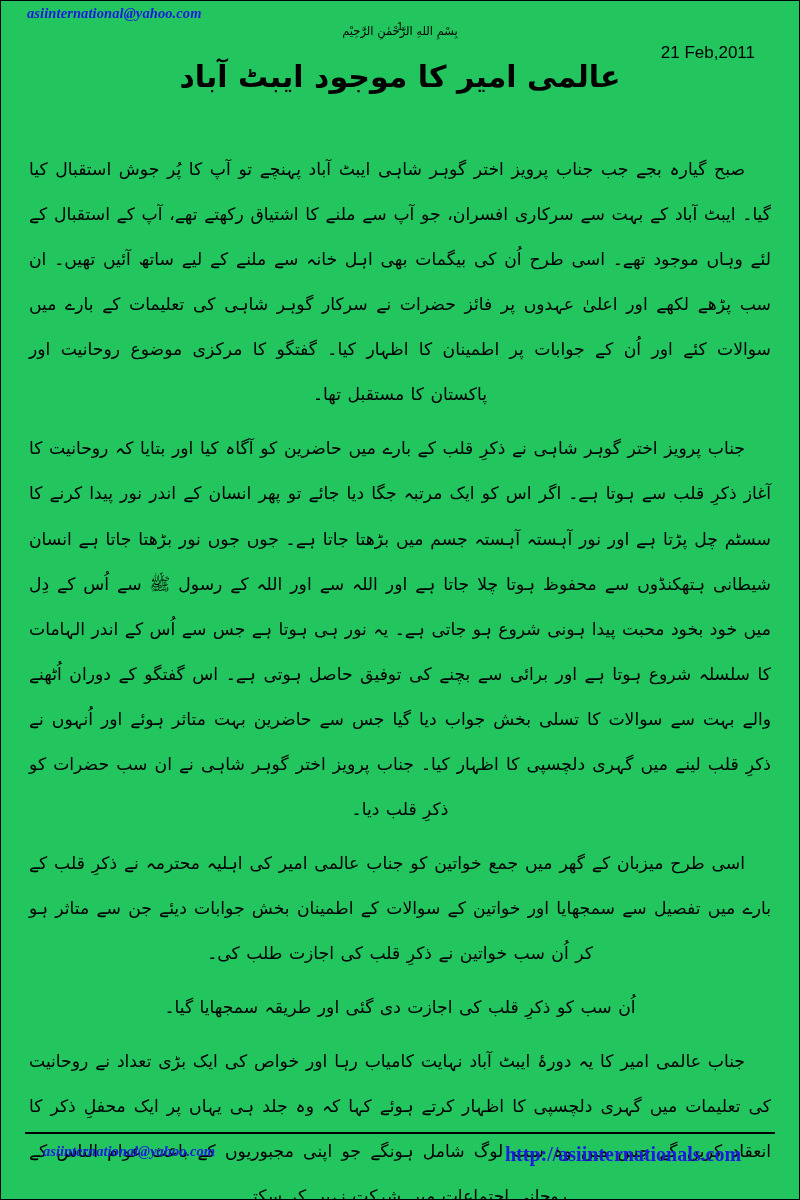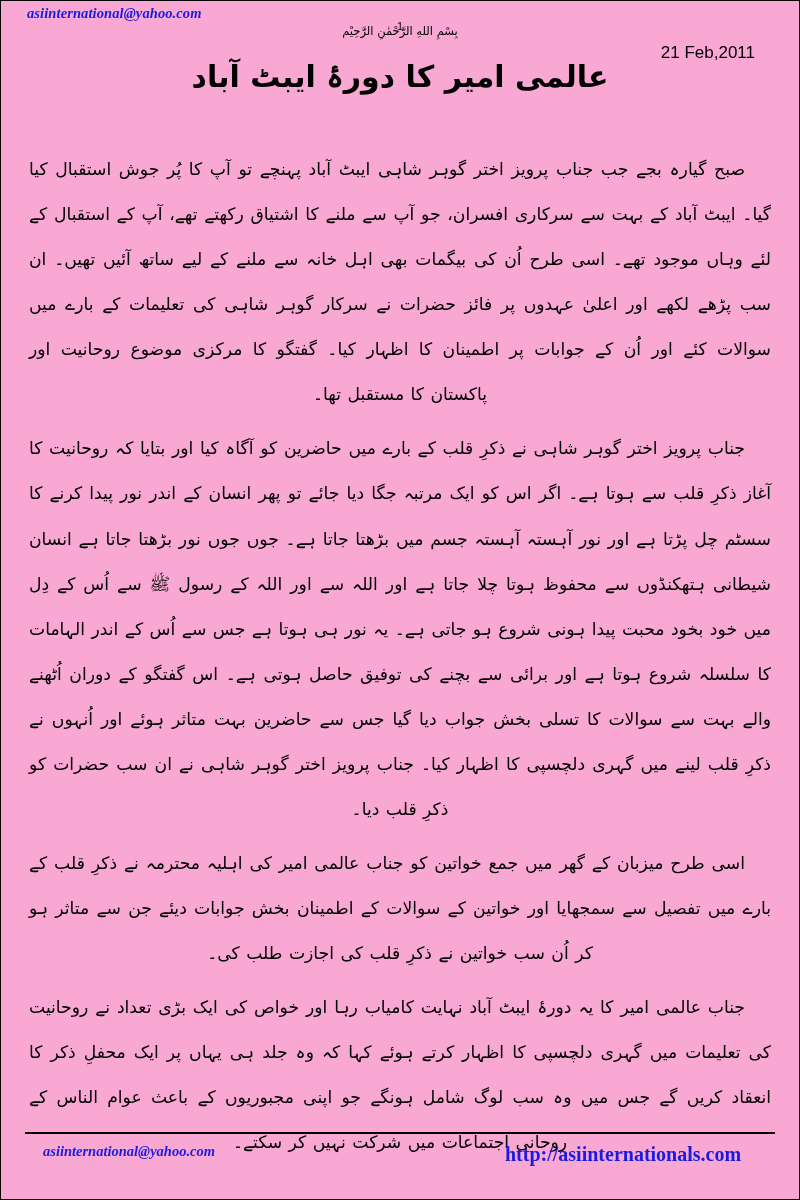--- a/index.html
+++ b/index.html
@@ -6,21 +6,21 @@
   html, body {
     margin: 0;
     padding: 0;
     background: #ffffff;
   }
 
   .page {
     position: relative;
     width: 800px;
     height: 1200px;
-    background: #f9a8d4;
+    background: #22c55e;
     border: 1.5px solid #000000;
     box-sizing: border-box;
     overflow: hidden;
     font-family: "Liberation Sans", "DejaVu Sans", sans-serif;
   }
 
   
   .header {
     position: relative;
     height: 34px;
@@ -168,32 +168,33 @@
 <div class="page">
 
   <div class="header">
     <a class="email-top">asiinternational@yahoo.com</a>
     <div class="bismillah">بِسْمِ اللهِ الرَّحْمٰنِ الرَّحِيْم</div>
     <div class="page-number">1</div>
   </div>
 
   <div class="title-row">
     <div class="doc-date">21 Feb,2011</div>
-    <h1 class="doc-title">عالمی امیر کا دورۂ ایبٹ آباد</h1>
+    <h1 class="doc-title">عالمی امیر کا موجود ایبٹ آباد</h1>
   </div>
 
   <div class="body-area">
 
 
     <p class="para">صبح گیارہ بجے جب جناب پرویز اختر گوہر شاہی ایبٹ آباد پہنچے تو آپ کا پُر جوش استقبال کیا گیا۔ ایبٹ آباد کے بہت سے سرکاری افسران،  جو آپ سے ملنے کا اشتیاق رکھتے تھے،  آپ کے استقبال کے لئے وہاں موجود تھے۔ اسی طرح اُن کی بیگمات بھی اہل خانہ سے ملنے کے لیے ساتھ آئیں تھیں۔ ان سب پڑھے لکھے اور اعلیٰ عہدوں پر فائز حضرات نے  سرکار گوہر شاہی کی تعلیمات کے بارے میں سوالات کئے اور اُن کے جوابات پر اطمینان کا اظہار کیا۔ گفتگو کا مرکزی موضوع روحانیت اور پاکستان کا مستقبل تھا۔</p>
 
     <p class="para">جناب پرویز اختر گوہر شاہی نے ذکرِ قلب کے بارے میں حاضرین کو آگاہ کیا اور بتایا کہ روحانیت کا آغاز ذکرِ قلب سے ہوتا ہے۔ اگر اس کو ایک مرتبہ جگا دیا جائے تو پھر انسان کے اندر نور پیدا کرنے کا سسٹم چل پڑتا ہے اور نور آہستہ آہستہ جسم میں بڑھتا جاتا ہے۔ جوں جوں نور بڑھتا جاتا ہے انسان شیطانی ہتھکنڈوں سے محفوظ ہوتا چلا جاتا ہے اور اللہ سے اور اللہ کے رسول ﷺ سے اُس کے دِل میں خود بخود محبت پیدا ہونی شروع ہو جاتی ہے۔ یہ نور ہی ہوتا ہے جس سے اُس کے اندر الہامات کا سلسلہ شروع ہوتا ہے اور برائی سے بچنے کی توفیق حاصل ہوتی ہے۔ اس گفتگو کے دوران اُٹھنے والے بہت سے سوالات کا تسلی بخش جواب دیا گیا جس سے حاضرین بہت متاثر ہوئے اور اُنہوں نے ذکرِ قلب لینے میں گہری دلچسپی کا اظہار کیا۔ جناب پرویز اختر گوہر شاہی نے ان سب حضرات کو ذکرِ قلب دیا۔</p>
 
     <p class="para">اسی طرح میزبان کے گھر میں جمع خواتین کو جناب عالمی امیر کی اہلیہ محترمہ نے ذکرِ قلب کے بارے میں تفصیل سے سمجھایا اور خواتین کے سوالات کے اطمینان بخش جوابات دیئے جن سے متاثر ہو کر اُن سب خواتین نے ذکرِ قلب کی اجازت طلب کی۔</p>
 
+    <p class="para center-line">اُن سب کو ذکرِ قلب کی اجازت دی گئی اور طریقہ سمجھایا گیا۔</p>
 
     <p class="para">جناب عالمی امیر کا یہ دورۂ ایبٹ آباد نہایت کامیاب رہا اور خواص کی ایک بڑی تعداد نے روحانیت کی تعلیمات میں گہری دلچسپی کا اظہار کرتے ہوئے کہا کہ وہ جلد ہی یہاں پر ایک محفلِ ذکر کا انعقاد کریں گے جس میں وہ سب لوگ شامل ہونگے جو اپنی مجبوریوں کے باعث عوام الناس کے روحانی اجتماعات میں شرکت نہیں کر سکتے۔</p>
 
   </div>
 
   <div class="footer">
     <div class="footer-rule"></div>
     <div class="footer-inner">
       <a class="footer-email">asiinternational@yahoo.com</a>
       <a class="footer-url">http://asiinternationals.com</a>

